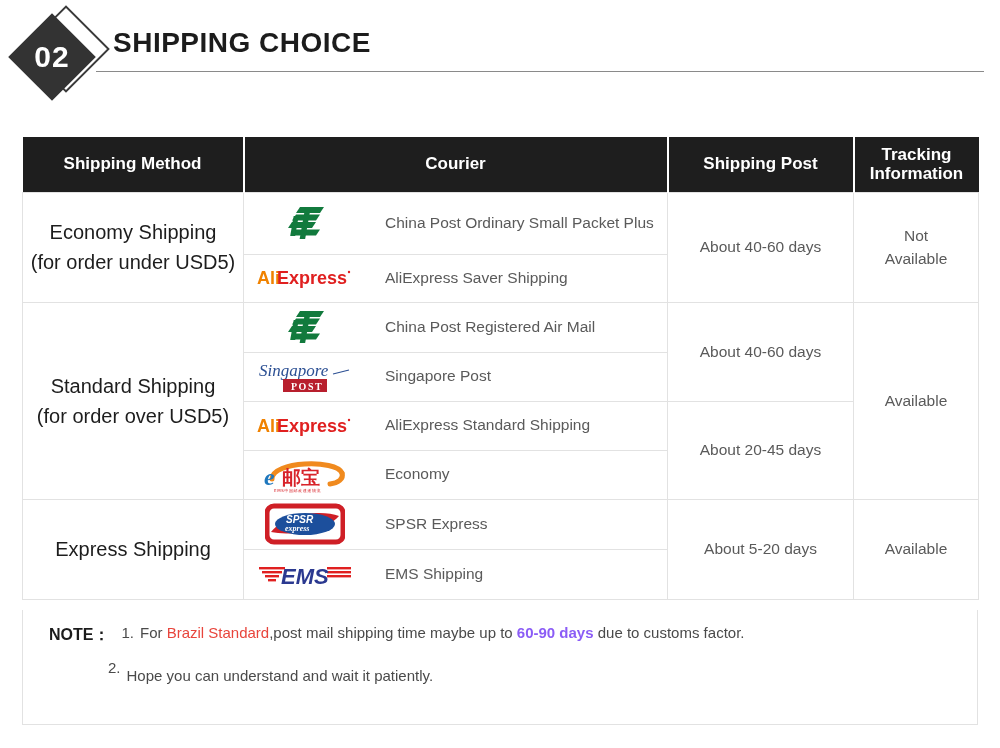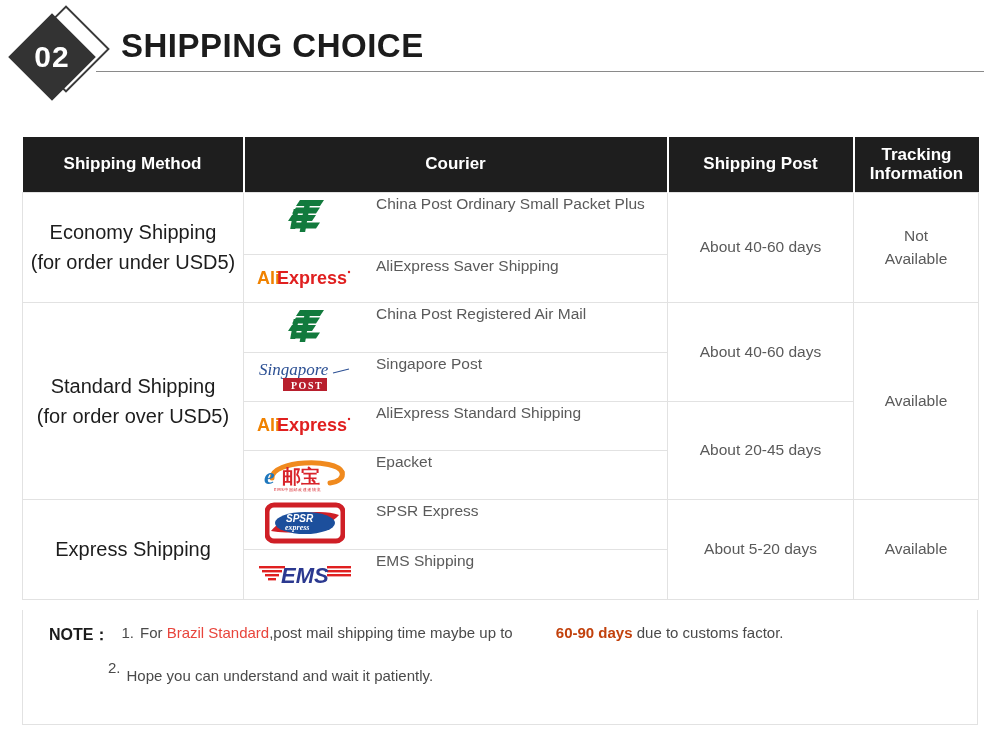--- a/index.html
+++ b/index.html
@@ -35,22 +35,22 @@
   .diamond-num {
     position: absolute; left: 8px; top: 18px;
     width: 62px; height: 62px;
     display: flex; align-items: center; justify-content: center;
     color: #ffffff;
     font-size: 30px; font-weight: bold;
     letter-spacing: 1px;
   }
   .section-title {
     position: absolute; left: 113px; top: 27px;
-    font-size: 33px; font-weight: bold;
-    color: #1c1c1c; letter-spacing: 0.5px; margin-left: 8px;
+    font-size: 28px; font-weight: bold;
+    color: #1c1c1c; letter-spacing: 0.5px;
   }
   .head-rule {
     position: absolute; left: 96px; top: 71px;
     width: 888px; height: 1px; background: #8a8a8a;
   }
 
   
   .table {
     position: absolute; left: 22px; top: 137px;
     width: 956px;
@@ -88,22 +88,23 @@
     padding: 4px 6px;
   }
   .cell.time, .cell.track {
     text-align: center;
     line-height: 1.5;
     padding: 4px 6px;
   }
   .cell.courier { padding: 0; }
 
   .courier-inner {
-    display: flex; align-items: flex-start; height: 100%;
+    display: flex; align-items: center; height: 100%;
     padding: 0 10px 0 6px;
+    gap: 9px;
   }
   .logo-box {
     width: 110px; min-width: 110px; height: 46px;
     display: flex; align-items: center; justify-content: center;
   }
   .courier-label {
     padding-left: 16px;
     color: #5a5a5a;
     font-size: 15.5px;
     line-height: 1.45;
@@ -122,21 +123,21 @@
   }
   .note-row { display: flex; align-items: flex-start; }
   .note-label {
     font-weight: bold; color: #1b1b1b; font-size: 16px;
     padding-right: 12px; white-space: nowrap; padding-top: 1px;
   }
   .note-idx { padding-right: 6px; white-space: nowrap; }
   .note-line2 { display: flex; align-items: flex-start; margin-top: 13px; padding-left: 59px; }
   .note-sub { margin-top: 8px; }
   .red { color: #e8453c; }
-  .red-b { color: #c2410c; font-weight: bold; margin-left: 39px; }
+  .red-b { color: #8b5cf6; font-weight: bold; }
 </style>
 </head>
 <body>
 
 <div class="page">
 
   <div class="section-head">
     <div class="diamond-wrap">
       <div class="diamond-outline"></div>
       <div class="diamond-solid"></div>
@@ -268,21 +269,21 @@
         <div class="courier-inner">
           <div class="logo-box">
             <svg class="logo-svg" width="94" height="40" viewBox="0 0 94 40">
               <path d="M14,24 C14,6 78,4 84,18" stroke="#f08a1e" stroke-width="5" fill="none" stroke-linecap="round"></path>
               <path d="M84,18 C86,24 80,28 72,29" stroke="#f08a1e" stroke-width="5" fill="none" stroke-linecap="round"></path>
               <text x="6" y="30" font-family="Liberation Serif, serif" font-size="24" font-style="italic" font-weight="bold" fill="#1e77bd">e</text>
               <text x="24" y="29" font-family="DejaVu Sans, sans-serif" font-size="19" font-weight="bold" fill="#d8232a">邮宝</text>
               <text x="16" y="37" font-family="DejaVu Sans, sans-serif" font-size="4" fill="#d8232a" letter-spacing="0.6">EMS中国邮政速递物流</text>
             </svg>
           </div>
-          <div class="courier-label">Epacket</div>
+          <div class="courier-label">Economy</div>
         </div>
       </td>
     </tr>
 
     <tr>
       <td class="cell method" rowspan="2">
         <div>Express Shipping</div>
       </td>
       <td class="cell courier" style="height:50px">
         <div class="courier-inner">

